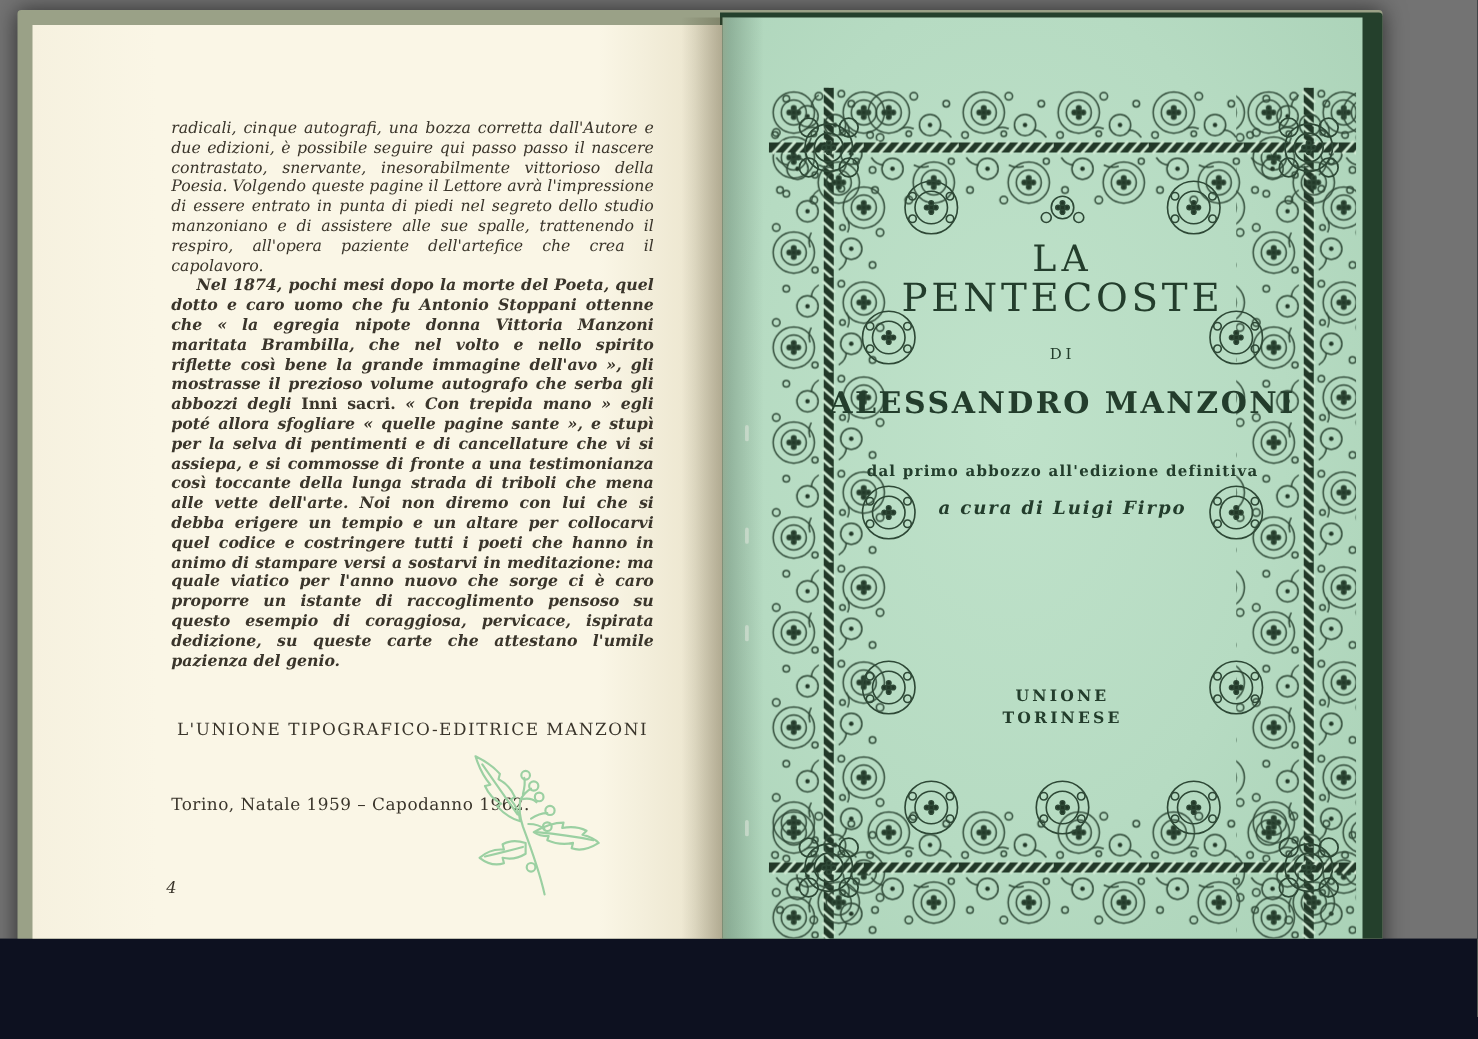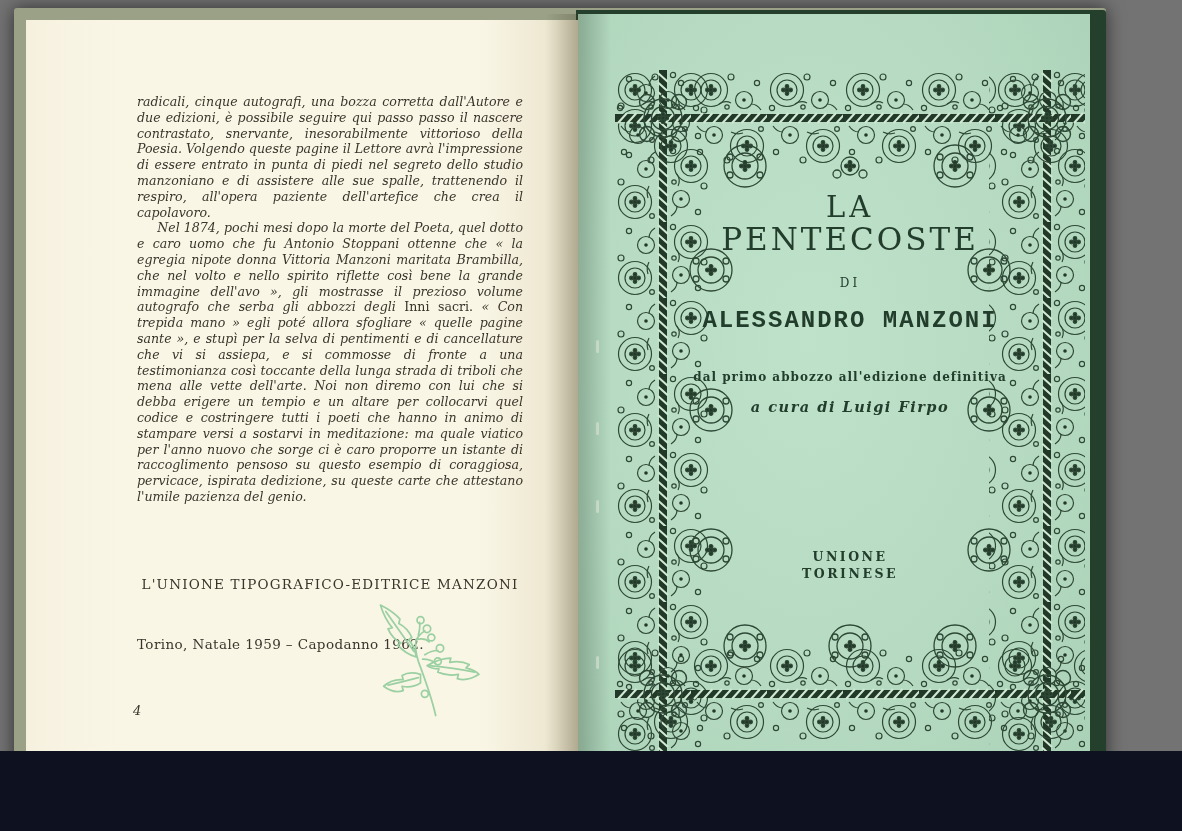--- a/index.html
+++ b/index.html
@@ -16,34 +16,34 @@
      background:radial-gradient(ellipse at 45% 42%,#bfe2ca 0%,#b6dbc2 55%,#a9d1b6 100%);}
   .page-edges{position:absolute;left:40px;top:788px;width:534px;height:12px;
      background:repeating-linear-gradient(180deg,#efe9d2 0 2px,#cfc8ac 2px 4px);}
   .gutter{position:absolute;left:545px;top:14px;width:66px;height:774px;pointer-events:none;
      background:linear-gradient(90deg,rgba(60,55,30,0) 0%,rgba(60,55,30,.28) 50%,rgba(20,40,25,.22) 58%,rgba(20,40,25,0) 100%);}
   .stitch{position:absolute;left:18px;width:3px;height:13px;border-radius:2px;background:#e3f1e4;opacity:.8;}
   
   .text-block{position:absolute;left:111px;top:74px;width:386px;color:#3a352b;
      font-style:italic;font-size:12.6px;line-height:15.8px;text-align:justify;}
   .text-block p{margin:0;}
-  .text-block p.indent{text-indent:1.6em;}
+  .text-block p.indent{text-indent:1.6em;font-weight:bold;}
   .roman{font-style:normal;}
   .publisher-line{position:absolute;left:111px;top:556px;width:386px;text-align:center;
      color:#3a352b;font-size:13.5px;letter-spacing:1.2px;white-space:nowrap;}
   .dateline{position:absolute;left:111px;top:616px;color:#3a352b;font-size:13.5px;letter-spacing:.4px;}
   .page-number{position:absolute;left:107px;top:683px;color:#3a352b;font-style:italic;font-size:13px;}
   .holly{position:absolute;left:336px;top:572px;}
   
   .frame-svg{position:absolute;left:37px;top:56px;}
   .tp{position:absolute;left:37px;width:470px;text-align:center;color:#233d2c;}
   .tp-la{top:176px;font-size:29px;letter-spacing:4px;}
   .tp-title{top:207px;font-size:31px;letter-spacing:3px;}
   .tp-di{top:262px;font-size:12px;letter-spacing:3px;}
-  .tp-author{top:293px;font-size:24px;font-weight:bold;letter-spacing:2px;font-family:Liberation Mono, monospace;}
+  .tp-author{top:293px;font-size:24px;font-weight:bold;letter-spacing:2px;}
   .tp-sub{top:356px;font-size:12px;font-weight:bold;letter-spacing:1px;}
   .tp-ed{top:384px;font-size:14.5px;font-weight:bold;font-style:italic;letter-spacing:1.5px;}
   .tp-pub{top:534px;font-size:12.5px;font-weight:bold;letter-spacing:2.5px;line-height:17px;}
 </style>
 </head>
 <body>
 
 <div class="stage">
   <div class="cover">
     <div class="cover-right"></div>

